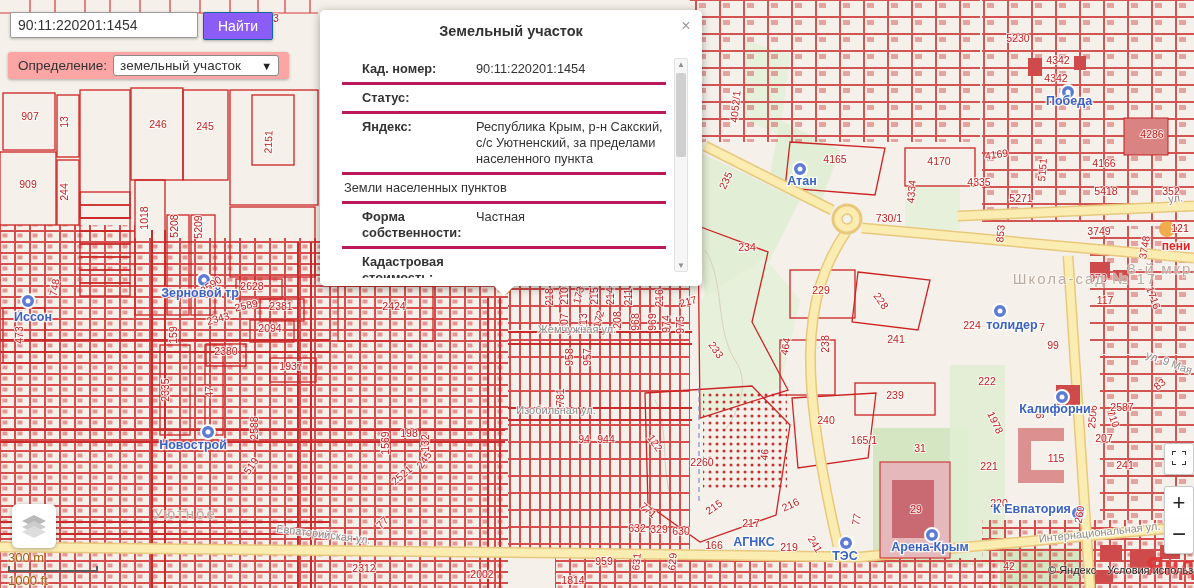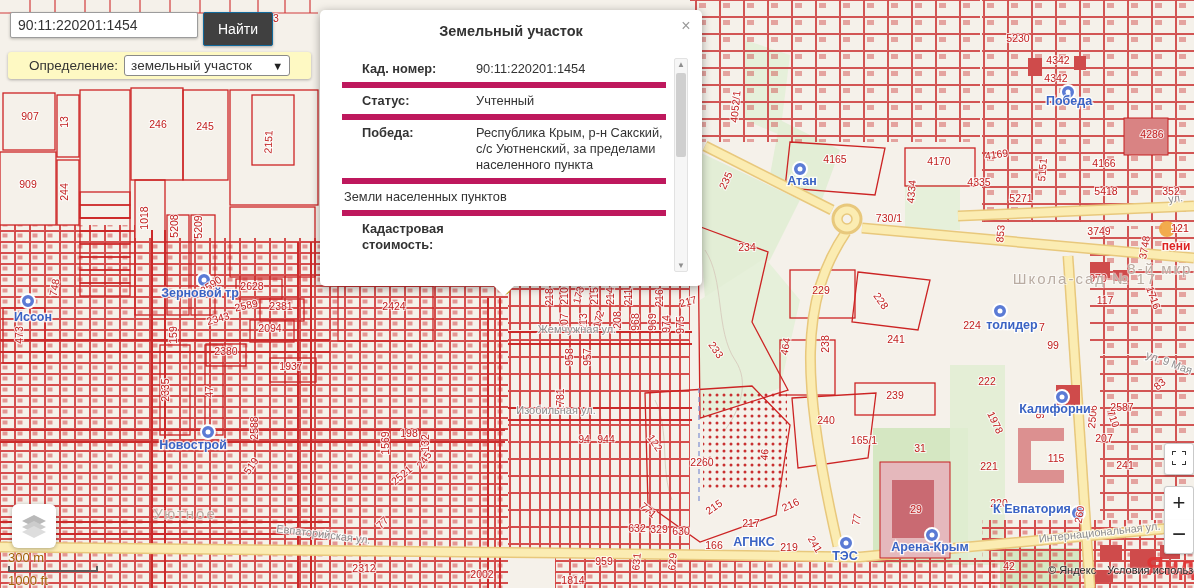--- a/index.html
+++ b/index.html
@@ -6,40 +6,40 @@
   body{width:1194px;height:588px;overflow:hidden;position:relative;
        font-family:"Liberation Sans",sans-serif;background:#f5f1ea;}
   #map-root{position:absolute;inset:0;}
   #map-svg{position:absolute;left:0;top:0;}
 
   
   #search-bar{position:absolute;left:10px;top:12px;z-index:30;display:flex;}
   #search-input{width:172px;height:24px;border:1px solid #9c9c9c;border-radius:2px;
      padding:0 7px;font:14px "Liberation Sans",sans-serif;color:#333;background:#fff;
      box-shadow:0 1px 3px rgba(0,0,0,.25);}
-  #search-btn{margin-left:5px;height:34px;padding:3px 14px;background:#404040;color:#fff;
+  #search-btn{margin-left:5px;height:28px;padding:3px 14px;background:#8b5cf6;color:#fff;
      border:1px solid #126a9c;border-radius:2px;font:14px "Liberation Sans",sans-serif;
      cursor:pointer;box-shadow:0 1px 3px rgba(0,0,0,.3);}
   #def-row{position:absolute;left:8px;top:52px;z-index:30;display:flex;align-items:center;
-     background:#fef9c3;border-radius:3px;padding:3px 21px;box-shadow:0 1px 3px rgba(0,0,0,.3);
+     background:#fca5a5;border-radius:3px;padding:3px 10px;box-shadow:0 1px 3px rgba(0,0,0,.3);
      font:13.5px "Liberation Sans",sans-serif;color:#333;}
   #def-select{margin-left:6px;border:1px solid #8a8a8a;border-radius:3px;background:#fff;
      padding:2px 6px;display:flex;align-items:center;min-width:152px;justify-content:space-between;cursor:pointer;}
   #def-select .chev{font-size:11px;margin-left:10px;color:#222;}
 
   
   #info-panel{position:absolute;left:320px;top:10px;width:382px;height:276px;z-index:20;
      background:#fff;border-radius:5px;box-shadow:0 2px 10px rgba(0,0,0,.35);}
   #info-panel .tail{position:absolute;left:172px;bottom:-10px;width:0;height:0;
      border-left:12px solid transparent;border-right:12px solid transparent;border-top:12px solid #fff;}
   #panel-title{text-align:center;font-weight:bold;font-size:14.5px;color:#333;padding:13px 0 8px;}
   #panel-close{position:absolute;right:8px;top:8px;width:16px;height:16px;color:#9a9a9a;
      font-size:16px;line-height:15px;text-align:center;cursor:pointer;}
   #panel-rows{position:absolute;left:22px;right:36px;top:46px;bottom:8px;overflow:hidden;}
-  .prow{display:flex;border-top:6px solid #be185d;padding:5px 0 5px;}
+  .prow{display:flex;border-top:3px solid #be185d;padding:5px 0 5px;}
   .prow:first-child{border-top:none;}
   .prow .plabel{width:112px;flex:none;font-weight:bold;font-size:12.8px;color:#333;line-height:1.25;padding-left:20px;}
   .prow .pvalue{flex:1;font-size:12.8px;color:#333;line-height:1.25;padding-left:2px;}
   
   #panel-scroll{position:absolute;right:14px;top:48px;bottom:14px;width:12px;
      background:#f6f6f6;border:1px solid #e2e2e2;border-radius:2px;}
   #panel-scroll .arr{position:absolute;left:0;width:100%;text-align:center;font-size:8px;color:#8f8f8f;cursor:pointer;}
   #panel-scroll .up{top:1px;} #panel-scroll .dn{bottom:1px;}
   #panel-scroll .thumb{position:absolute;left:1px;right:1px;top:14px;height:84px;background:#cfcfcf;border-radius:2px;cursor:grab;}
 
@@ -451,28 +451,31 @@
 <div id="info-panel">
   <div id="panel-close">×</div>
   <div id="panel-title">Земельный участок</div>
   <div id="panel-rows">
       <div class="prow">
         <div class="plabel">Кад. номер:</div>
         <div class="pvalue">90:11:220201:1454</div>
       </div>
       <div class="prow">
         <div class="plabel">Статус:</div>
-        <div class="pvalue">Учтенный</div>
       </div>
       <div class="prow">
-        <div class="plabel">Победа:</div>
+        <div class="plabel">Яндекс:</div>
         <div class="pvalue">Республика Крым, р-н Сакский, с/с Уютненский, за пределами населенного пункта</div>
       </div>
       <div class="prow">
         <div class="pvalue">Земли населенных пунктов</div>
+      </div>
+      <div class="prow">
+        <div class="plabel">Форма собственности:</div>
+        <div class="pvalue">Частная</div>
       </div>
       <div class="prow">
         <div class="plabel">Кадастровая стоимость:</div>
       </div>
     </div>
   <div id="panel-scroll">
     <div class="arr up">▲</div>
     <div class="thumb"></div>
     <div class="arr dn">▼</div>
   </div>

